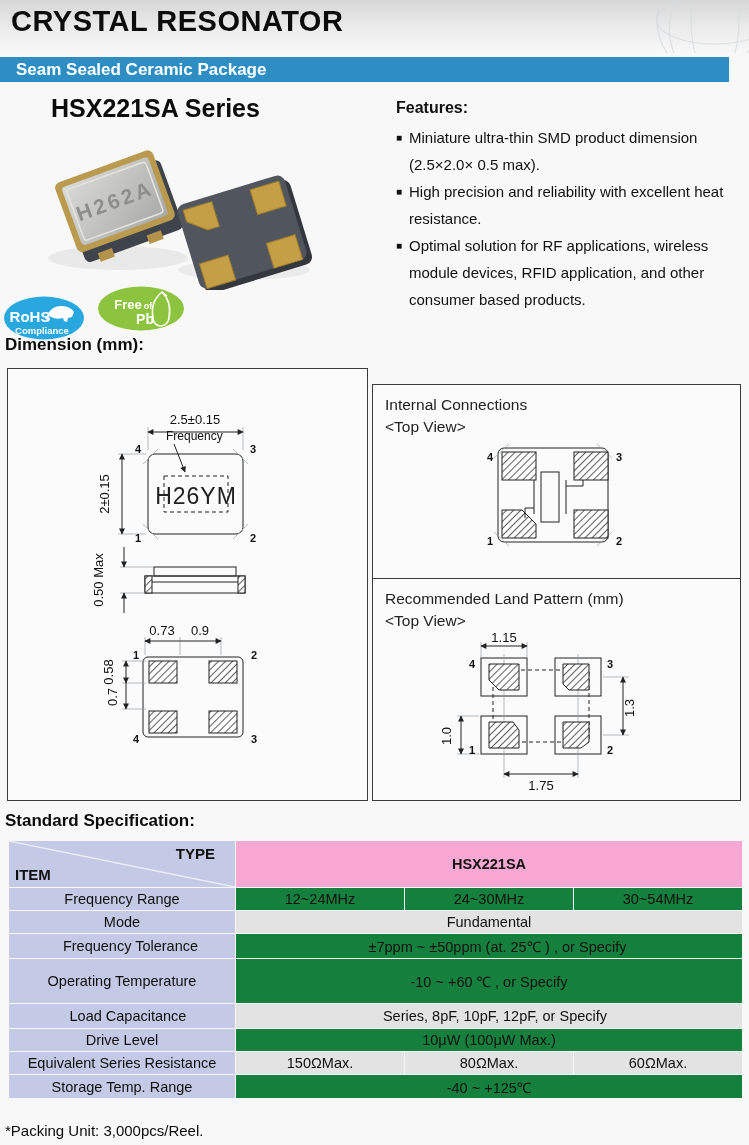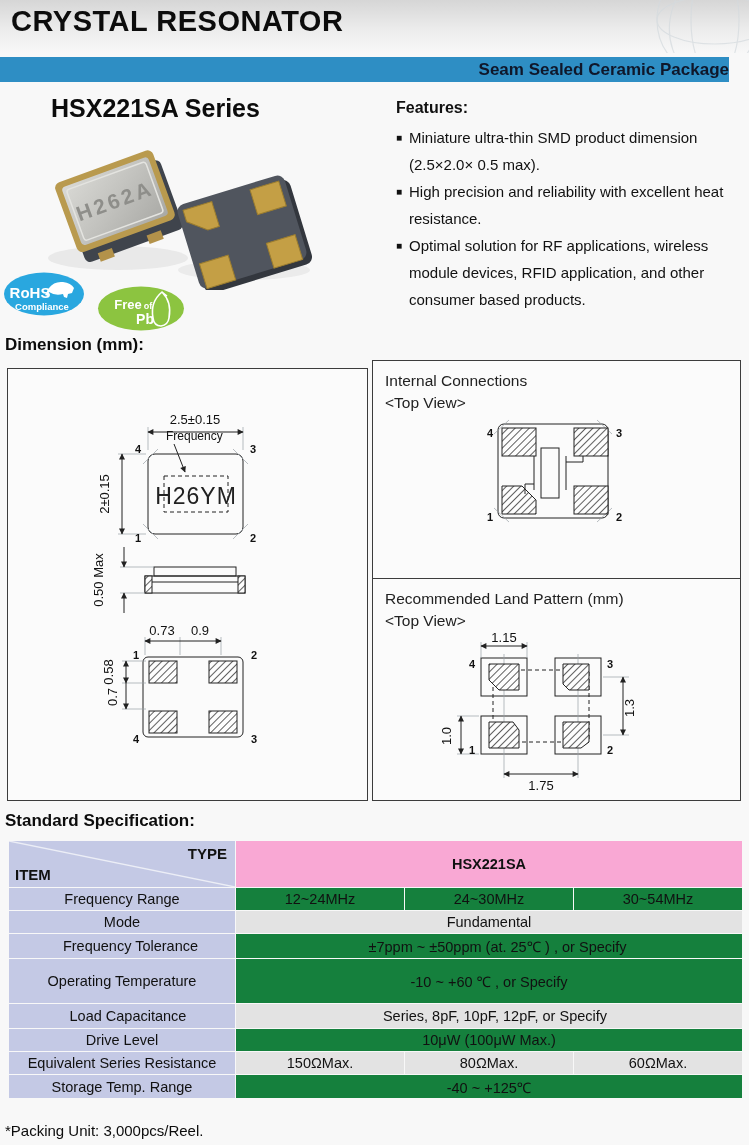--- a/index.html
+++ b/index.html
@@ -8,21 +8,21 @@
     background:#f8f8f8;
     font-family:"Liberation Sans",sans-serif;color:#111;
   }
   .abs{position:absolute;}
   
   .top-grad{left:0;top:0;width:749px;height:53px;
     background:linear-gradient(180deg,#d6d6d6 0%,#ececec 55%,#f8f8f8 100%);overflow:hidden;}
   .watermark{left:600px;top:-10px;width:149px;height:110px;overflow:hidden;opacity:.7;}
   .page-title{left:11px;top:5px;font-size:29px;font-weight:bold;letter-spacing:.5px;color:#0c0c0c;}
   .banner{left:0;top:57px;width:729px;height:25px;background:#2e8ec4;
-    color:#0f172a;font-size:17px;font-weight:bold;line-height:25px;padding-left:5px;box-sizing:border-box;text-align:right;}
+    color:#ffffff;font-size:17px;font-weight:bold;line-height:25px;padding-left:16px;box-sizing:border-box;}
   .series{left:8px;top:94px;font-size:25px;font-weight:bold;color:#0c0c0c;margin-left:43px;}
   
   .features{left:396px;top:99px;width:350px;}
   .features h3{margin:0 0 7px 0;font-size:16px;}
   .feat{display:flex;font-size:15px;line-height:27px;}
   .feat .bullet{width:13px;font-size:10px;line-height:27px;flex:none;}
   
   .sec-head{font-size:17px;font-weight:bold;color:#0c0c0c;}
   
   .tbox{border:1px solid #3c3c3c;background:#fbfbfb;box-sizing:border-box;}
@@ -38,21 +38,21 @@
   .hp{fill:url(#hatch);stroke:#222;stroke-width:1;}
   .guide{stroke:#9aa0a6;stroke-width:.7;fill:none;}
   
   .spec-table{left:8px;top:840px;border-collapse:separate;border-spacing:1px;table-layout:fixed;}
   .spec-table td{padding:0 4px;text-align:center;vertical-align:middle;font-size:14.5px;}
   .item-cell{background:#c4c9e5;}
   .value-cell{background:#15803d;}
   .value-cell.shade{background:#e3e3e3;}
   .hdr-cell{background:#c4c9e5;position:relative;height:46px;}
   .hdr-product{background:#f9a8d4;font-weight:bold;font-size:16.5px;}
-  .hdr-type{position:absolute;right:8px;top:4px;font-weight:bold;font-size:15px;}
+  .hdr-type{position:absolute;right:20px;top:4px;font-weight:bold;font-size:15px;}
   .hdr-item{position:absolute;left:6px;bottom:4px;font-weight:bold;font-size:15px;}
   .spec-table tr:nth-child(2) td{height:22px;}
   .spec-table tr:nth-child(3) td{height:22px;}
   .spec-table tr:nth-child(4) td{height:24px;padding-left:21px;}
   .spec-table tr:nth-child(5) td{height:44px;}
   .spec-table tr:nth-child(6) td{height:24px;padding-left:16px;}
   .spec-table tr:nth-child(7) td{height:22px;}
   .spec-table tr:nth-child(8) td{height:22px;}
   .spec-table tr:nth-child(9) td{height:23px;}
   .spec-table tr:nth-child(10) td{height:23px;}
@@ -134,21 +134,21 @@
       <g fill="#c49f45" stroke="#9a7c2f" stroke-width="1">
         <path d="M-50,-38 h30 v26 l-12,0 -18,-14 z"></path>
         <rect x="20" y="-38" width="30" height="26"></rect>
         <rect x="-50" y="18" width="30" height="26"></rect>
         <path d="M20,18 h30 v26 h-30 l0,-14 z"></path>
       </g>
     </g>
   </svg>
 </div>
 
-<div class="abs" style="left:3px;top:272px">
+<div class="abs" style="left:3px;top:296px">
   <svg width="82" height="44" viewBox="0 0 82 44">
     <ellipse cx="41" cy="22" rx="40" ry="21.5" fill="#29a7df"></ellipse>
     <path d="M46,16 q5,-7 14,-6 q8,1 11,6 l-2,5 l-4,1 l-1,4 l-3,-1 l-1,-3 q-8,2 -14,-2 l-1,4 l-3,-1 z" fill="#ffffff"></path>
     <text x="27" y="26" text-anchor="middle" font-size="15" font-weight="bold" fill="#fff">RoHS</text>
     <text x="39" y="38" text-anchor="middle" font-size="9.5" font-weight="bold" fill="#fff">Compliance</text>
   </svg>
 </div>
 <div class="abs" style="left:96px;top:286px">
   <svg width="90" height="45" viewBox="0 0 90 45">
     <ellipse cx="45" cy="22.5" rx="43" ry="22" fill="#8cc440"></ellipse>
@@ -211,21 +211,21 @@
       <text x="105" y="303" text-anchor="middle" class="dtxt" transform="rotate(-90 105 303)">0.58</text>
       <text x="109" y="328" text-anchor="middle" class="dtxt" transform="rotate(-90 109 328)">0.7</text>
       <text x="131" y="290" text-anchor="end" class="pin">1</text>
       <text x="243" y="290" class="pin">2</text>
       <text x="131" y="374" text-anchor="end" class="pin">4</text>
       <text x="243" y="374" class="pin">3</text>
     </g>
   </svg>
 </div>
 
-<div class="abs tbox" style="left:372px;top:360px;width:369px;height:236px">
+<div class="abs tbox" style="left:372px;top:384px;width:369px;height:236px">
   <div class="box-title">
     <div>Internal Connections</div>
     <div>&lt;Top View&gt;</div>
   </div>
   <svg width="367" height="132" viewBox="0 0 367 132">
     <rect x="125" y="10" width="110" height="94" rx="6" class="ln"></rect>
     <path d="M121,20 L136,6 M224,6 L239,20 M121,94 L136,108 M224,108 L239,94" class="guide"></path>
     <rect x="129" y="14" width="34" height="28" class="hp"></rect>
     <rect x="201" y="14" width="34" height="28" class="hp"></rect>
     <path d="M129,72 h20 l14,14 v14 h-34 z" class="hp"></path>

